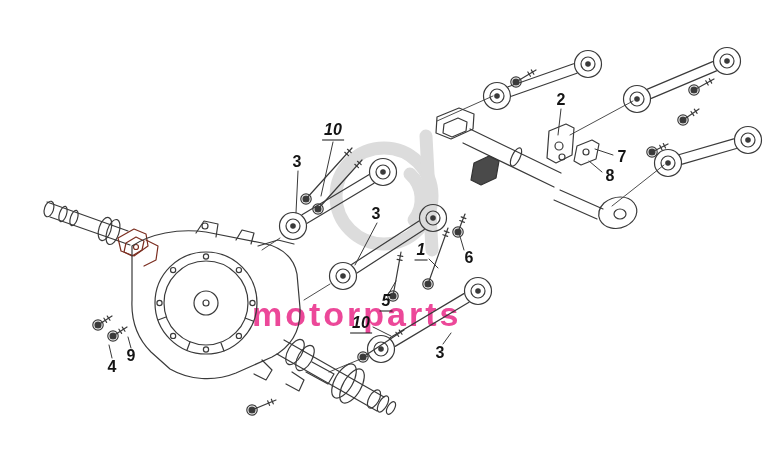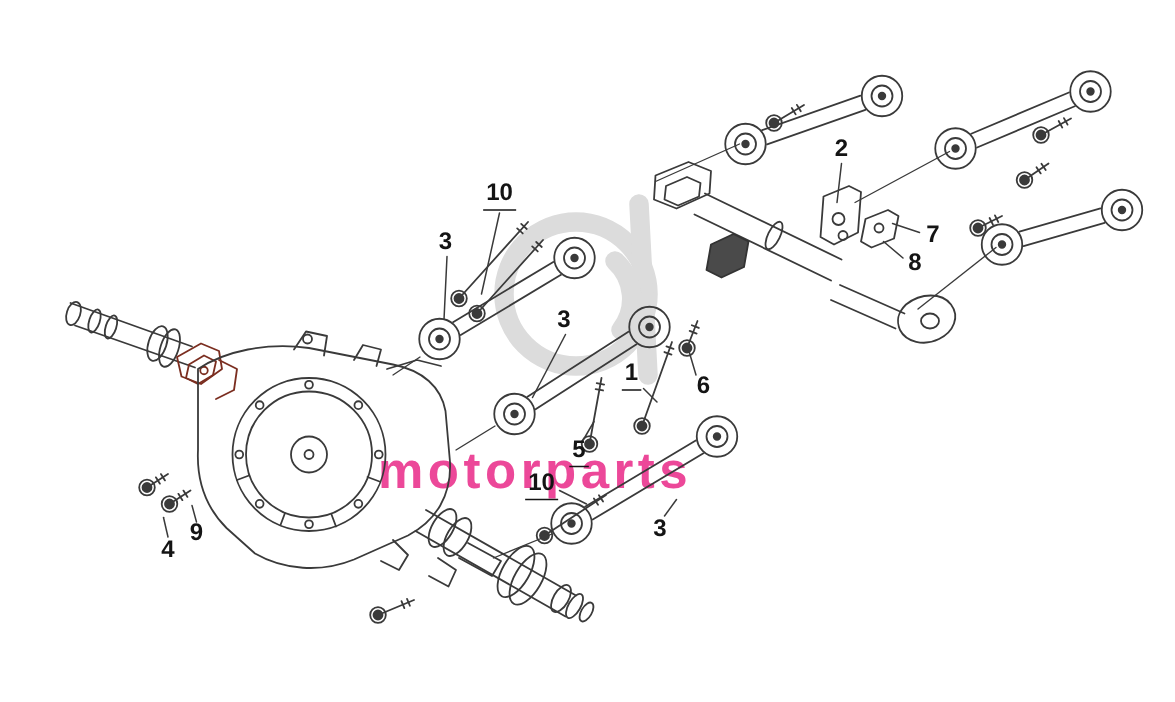--- a/index.html
+++ b/index.html
@@ -14,21 +14,21 @@
     font-size:34px;font-weight:bold;color:#ec4899;letter-spacing:3px;line-height:1;
     font-family:"Liberation Sans",sans-serif;
     text-align:right;
   }
   svg.art{position:absolute;left:0;top:0;}
   .callout{
     position:absolute;transform:translate(-50%,-50%);
     font-size:16px;font-weight:bold;color:#141414;line-height:1;
     cursor:pointer;user-select:none;
   }
-  .callout.u{border-bottom:1.6px solid #141414;padding:0 2px 2px 2px;}
+  .callout.u{border-bottom:1.6px solid #141414;padding:0 2px 2px 2px;font-style:italic;}
 </style>
 </head>
 <body>
 
 <div class="stage">
 
   <div class="wm">
     <svg class="wm-logo" width="140" height="140" viewBox="0 0 140 140">
       <g fill="none" stroke="#dcdcdc" stroke-width="13" stroke-linecap="round">
         <circle cx="62" cy="74" r="48"></circle>

